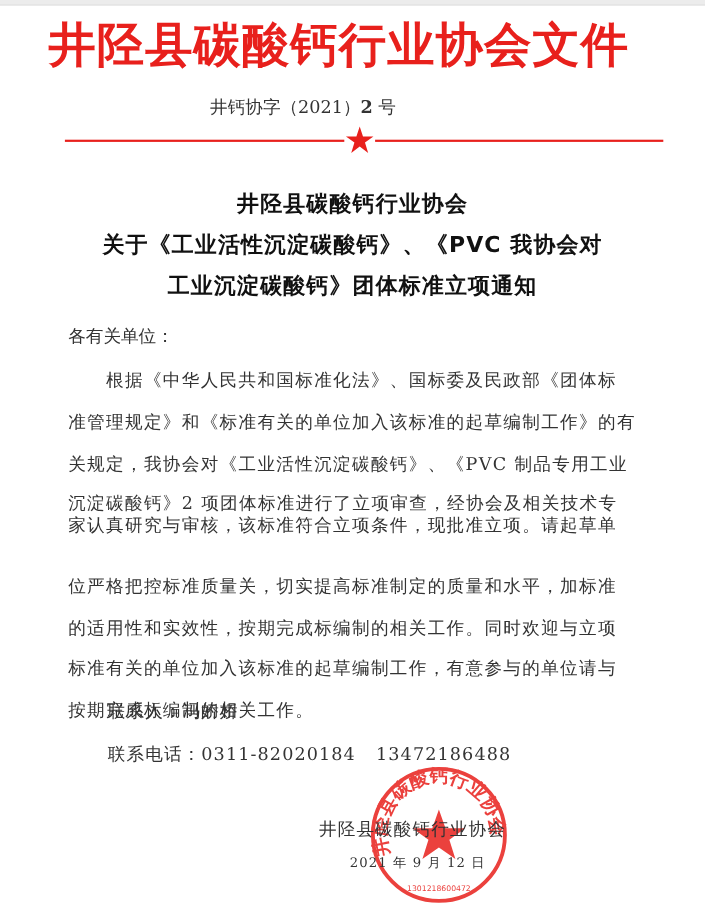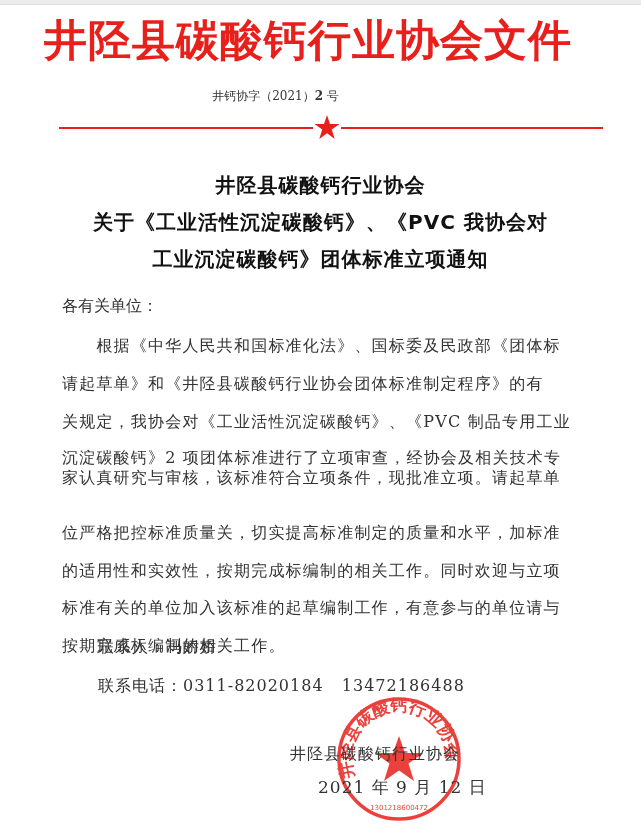--- a/index.html
+++ b/index.html
@@ -16,21 +16,21 @@
     }
     .header-title {
       position: absolute; left: 0; top: 12px; width: 616px;
       text-align: center;
       font-family: "DejaVu Sans", "Liberation Sans", sans-serif;
       font-weight: bold; font-size: 43px; letter-spacing: 1px;
       color: #e8201c;
     }
     .doc-number {
       position: absolute; left: 0; top: 88px; width: 551px;
-      text-align: center; font-size: 12px; color: #333;
+      text-align: center; font-size: 16px; color: #333;
     }
     .doc-number b { font-weight: bold; }
     .rule {
       position: absolute; top: 127px; height: 2px; background: #e8201c;
     }
     .rule.left { left: 59px; width: 254px; }
     .rule.right { left: 341px; width: 262px; }
     .star {
       position: absolute; left: 314px; top: 114px; width: 26px; height: 26px;
     }
@@ -49,21 +49,21 @@
       position: absolute; left: 62px; width: 520px; font-size: 16px; color: #333;
       letter-spacing: 1.2px; white-space: nowrap;
     }
     .contact {
       position: absolute; left: 98px; font-size: 16px; color: #333; letter-spacing: 1px; text-align: center;
     }
     .signature {
       position: absolute; left: 290px; top: 744px; font-size: 16px; color: #333; letter-spacing: 1px;
     }
     .date {
-      position: absolute; left: 318px; top: 776px; font-size: 17px; color: #333; letter-spacing: 1px;
+      position: absolute; left: 318px; top: 776px; font-size: 12px; color: #333; letter-spacing: 1px;
     }
     .seal {
       position: absolute; left: 336px; top: 696px; width: 126px; height: 126px;
       opacity: 0.85;
     }
   </style>
 </head>
 <body>
 
 <div class="topstrip"></div>
@@ -80,21 +80,21 @@
 </svg>
 <div class="rule right"></div>
 
 <div class="subject l1">井陉县碳酸钙行业协会</div>
 <div class="subject l2">关于《工业活性沉淀碳酸钙》、《PVC 我协会对</div>
 <div class="subject l3">工业沉淀碳酸钙》团体标准立项通知</div>
 
 <div class="salutation">各有关单位：</div>
 
 <div class="body-line" style="top:336px">　　根据《中华人民共和国标准化法》、国标委及民政部《团体标</div>
-<div class="body-line" style="top:374px">请起草单》和《井陉县碳酸钙行业协会团体标准制定程序》的有</div>
+<div class="body-line" style="top:374px">准管理规定》和《标准有关的单位加入该标准的起草编制工作》的有</div>
 <div class="body-line" style="top:412px">关规定，我协会对《工业活性沉淀碳酸钙》、《PVC 制品专用工业</div>
 <div class="body-line" style="top:448px">沉淀碳酸钙》2 项团体标准进行了立项审查，经协会及相关技术专</div>
 <div class="body-line" style="top:468px">家认真研究与审核，该标准符合立项条件，现批准立项。请起草单</div>
 <div class="body-line" style="top:523px">位严格把控标准质量关，切实提高标准制定的质量和水平，加标准</div>
 <div class="body-line" style="top:561px">的适用性和实效性，按期完成标编制的相关工作。同时欢迎与立项</div>
 <div class="body-line" style="top:598px">标准有关的单位加入该标准的起草编制工作，有意参与的单位请与</div>
 <div class="body-line" style="top:636px">按期完成标编制的相关工作。</div>
 
 <div class="contact" style="top:637px">
   <span>联系人：</span><span>冯娇娇</span>

